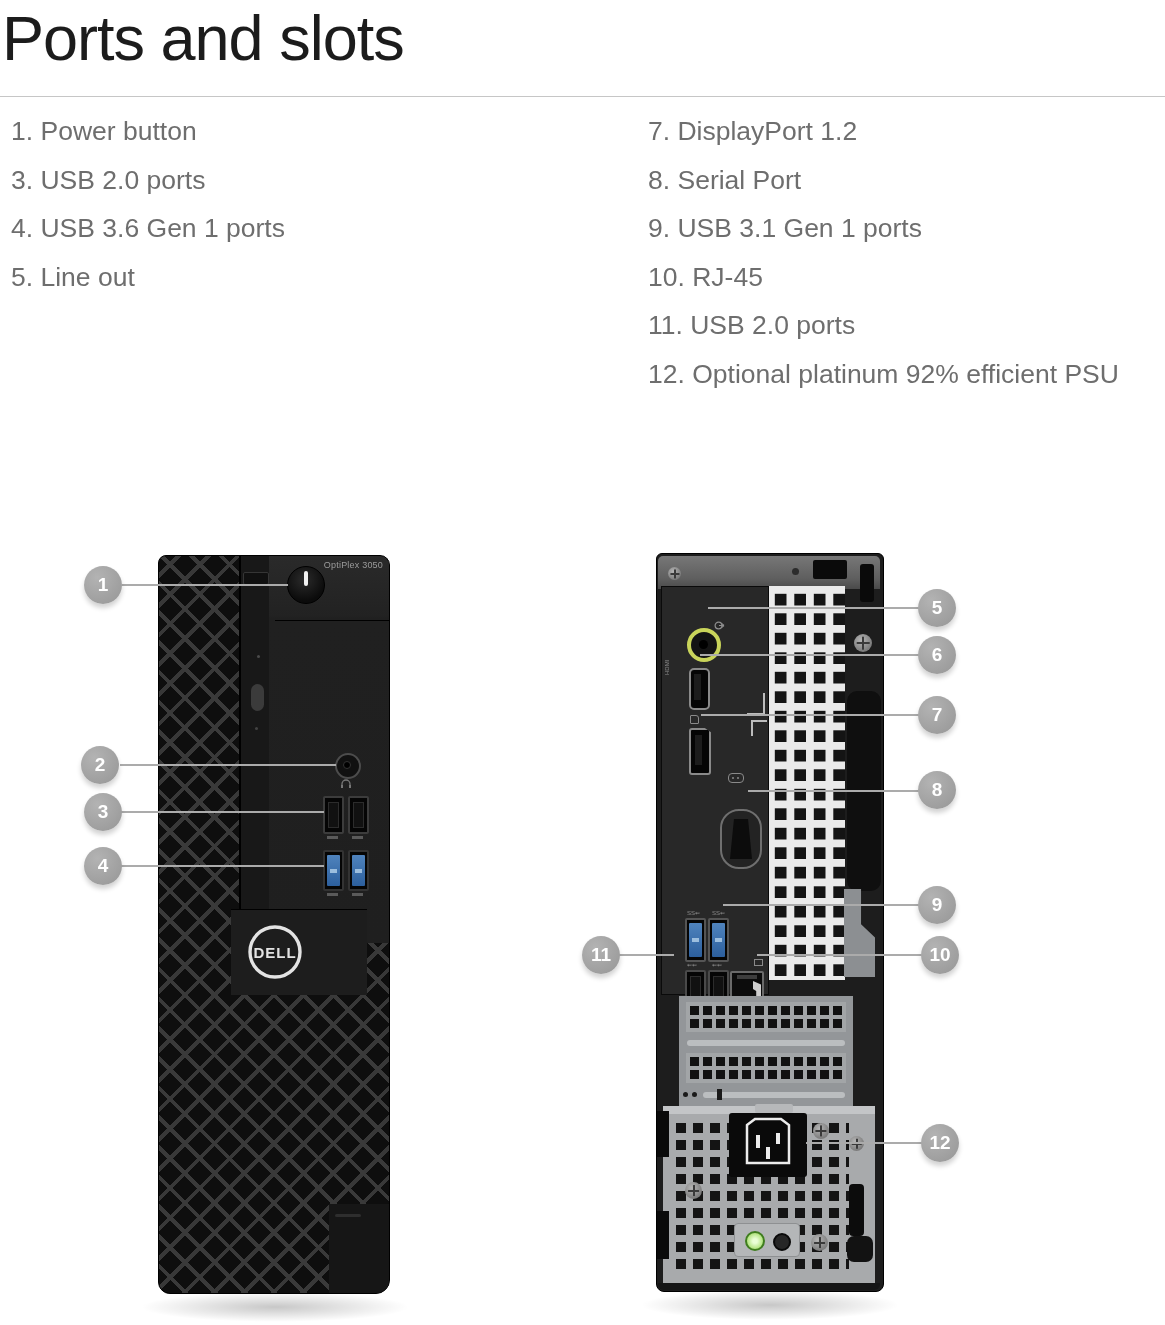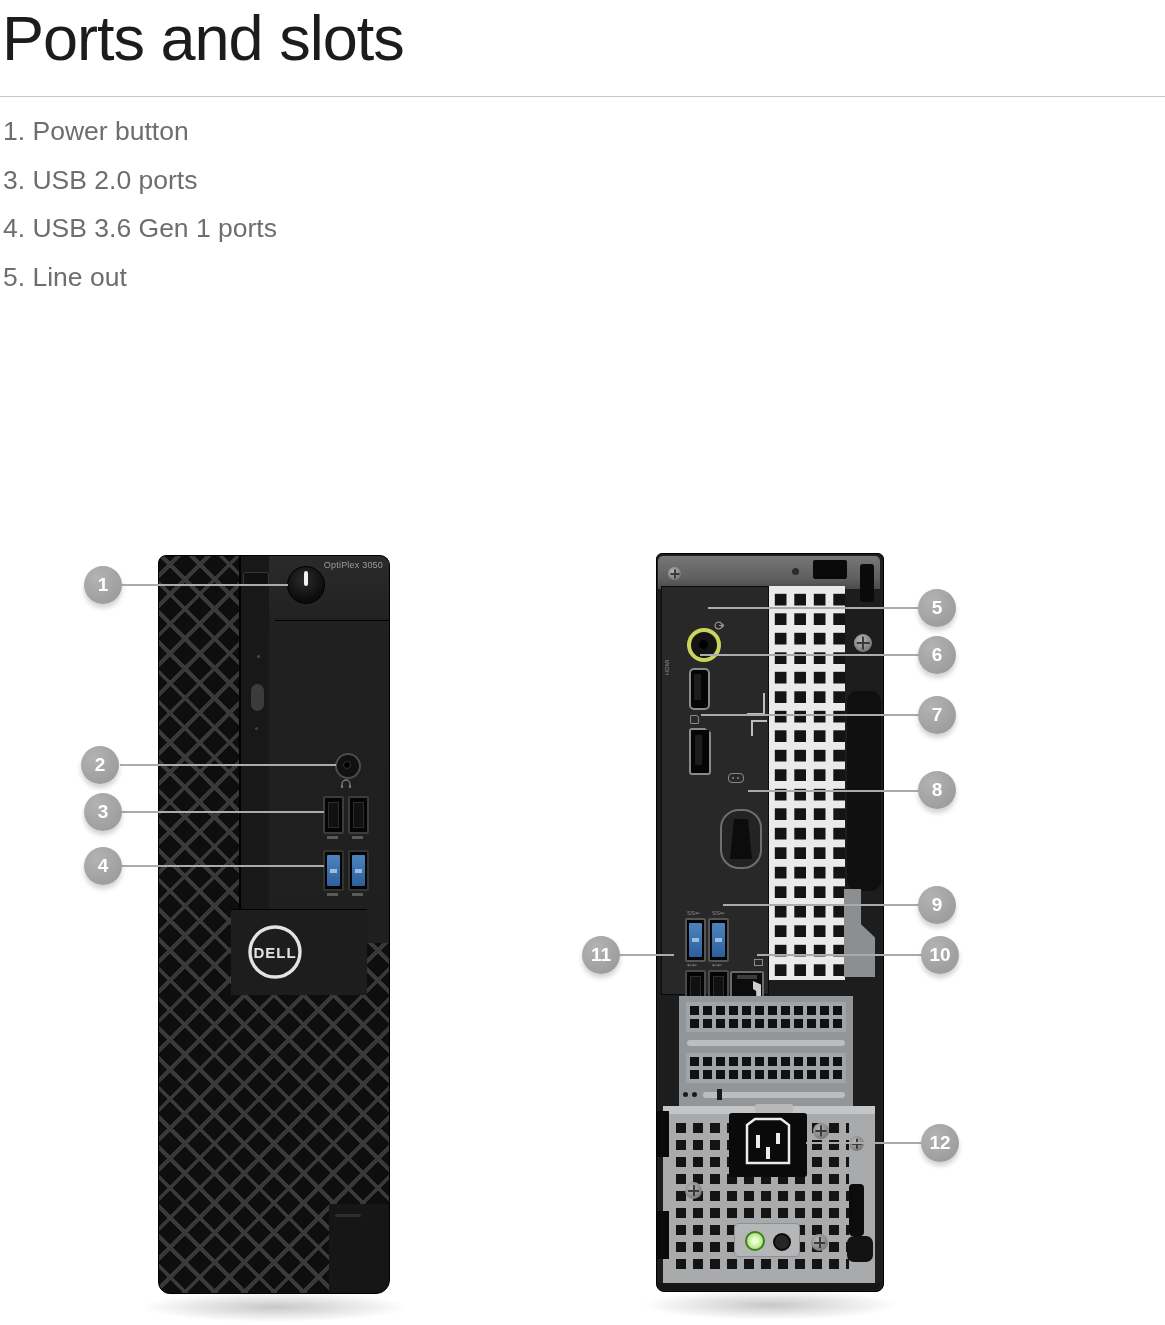--- a/index.html
+++ b/index.html
@@ -7,21 +7,21 @@
          font-family:"Liberation Sans",sans-serif;}
   .abs{position:absolute;}
 
   
   .title{position:absolute;left:2px;top:-8px;margin:0;font-size:63px;font-weight:500;
          color:#1c1c1c;letter-spacing:-1px;line-height:92px;}
   .divider{position:absolute;left:0;top:96px;width:1165px;height:1px;background:#c6c6c6;}
   .legend-col{position:absolute;margin:0;padding:0;list-style:none;top:107px;}
   .legend-col.left{left:3px;}
   .legend-col.right{left:640px;}
-  .legend-col li{font-size:26.5px;line-height:48.5px;color:#6e6e6e;white-space:nowrap;}
+  .legend-col li{font-size:26.5px;line-height:48.5px;color:#6e6e6e;white-space:nowrap;margin-left:8px;}
 
   
   .callout{position:absolute;width:38px;height:38px;border-radius:50%;
            background:radial-gradient(circle at 35% 30%, #b3b3b3, #9d9d9d 75%);
            color:#fff;font-size:19px;font-weight:bold;display:flex;align-items:center;
            justify-content:center;box-shadow:0 4px 5px rgba(0,0,0,.18);z-index:30;}
   .cline{position:absolute;height:2px;background:#ababab;z-index:25;}
 
   
   .tower{position:absolute;overflow:hidden;}
@@ -65,20 +65,28 @@
 
   <h1 class="title">Ports and slots</h1>
   <div class="divider"></div>
 
   <ul class="legend-col left">
     <li>1. Power button</li>
     <li>3. USB 2.0 ports</li>
     <li>4. USB 3.6 Gen 1 ports</li>
     <li>5. Line out</li>
   </ul>
+  <ul class="legend-col right">
+    <li>7. DisplayPort 1.2</li>
+    <li>8. Serial Port</li>
+    <li>9. USB 3.1 Gen 1 ports</li>
+    <li>10. RJ-45</li>
+    <li>11. USB 2.0 ports</li>
+    <li>12. Optional platinum 92% efficient PSU</li>
+  </ul>
 
   <div class="tower mesh" style="left:158px;top:555px;width:230px;height:737px;border-radius:8px 10px 14px 12px;border:1px solid #000;">
 
     <div class="abs" style="left:80px;top:0;width:29px;height:387px;background:#181818;border-left:2px solid #000;border-right:1px solid #000;">
       <div class="abs" style="left:2px;top:16px;width:24px;height:11px;border:1px solid #353535;border-radius:2px;background:#101010;"></div>
       <div class="abs" style="left:16px;top:99px;width:3px;height:3px;border-radius:50%;background:#4a4a4a;"></div>
       <div class="abs" style="left:10px;top:128px;width:13px;height:27px;border-radius:7px;background:#3b3b3b;"></div>
       <div class="abs" style="left:14px;top:171px;width:3px;height:3px;border-radius:50%;background:#424242;"></div>
     </div>
 

